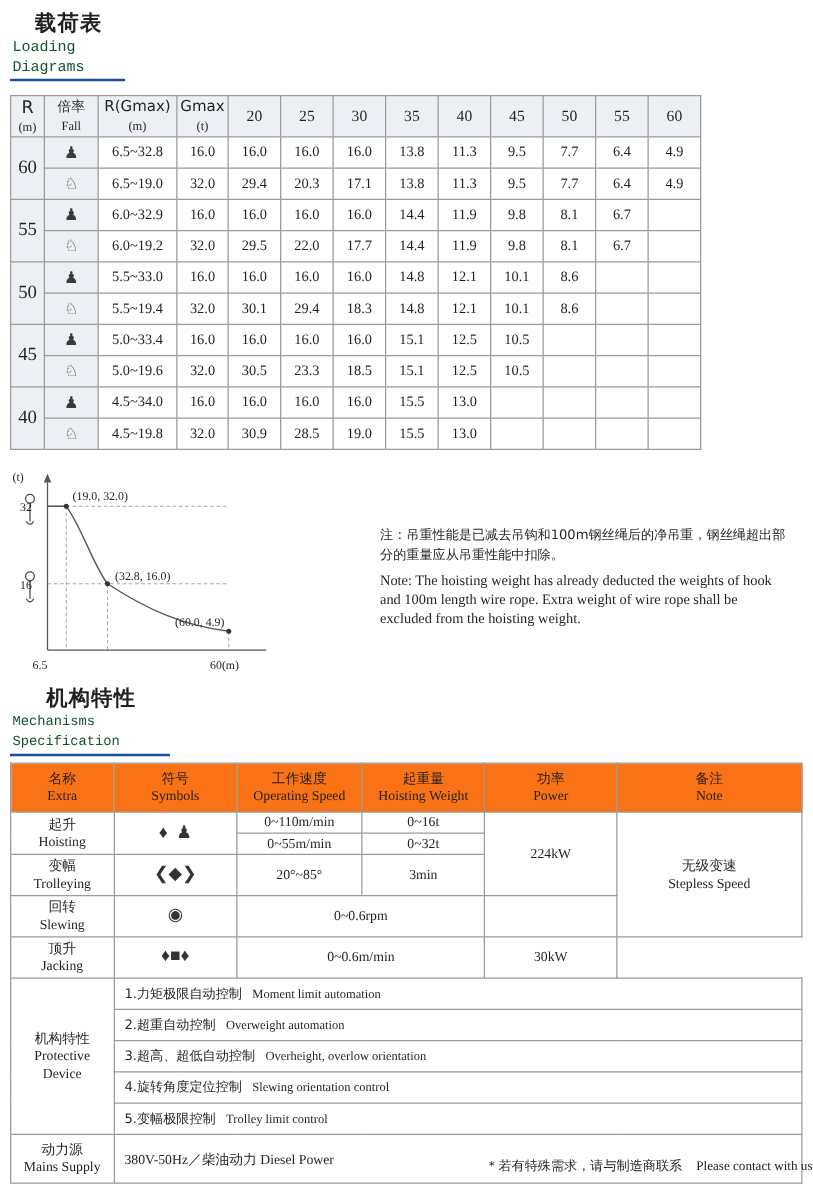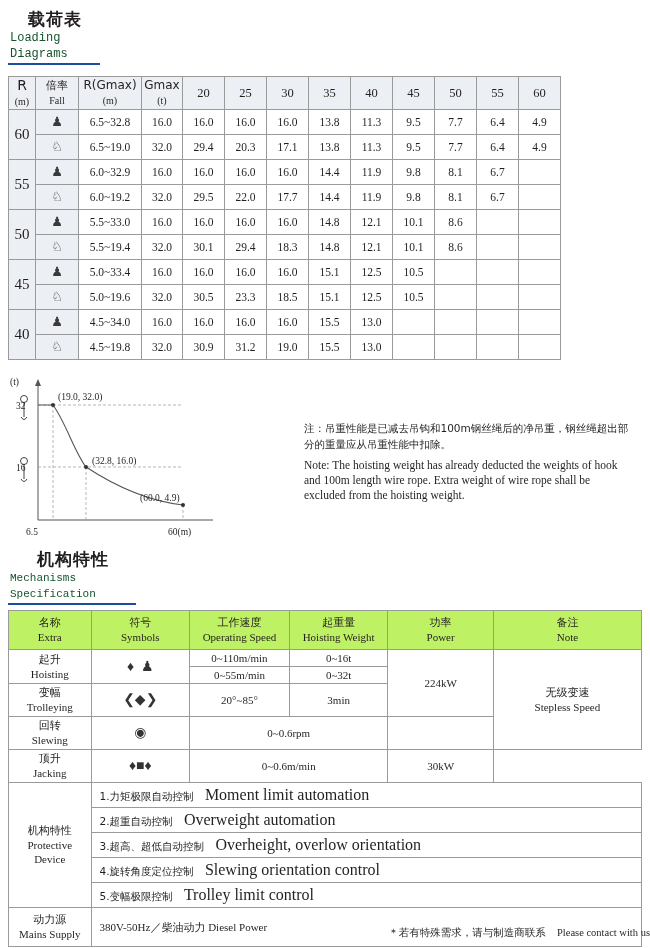--- a/index.html
+++ b/index.html
@@ -93,34 +93,34 @@
     border-collapse:collapse;
     font-size:11px;
     font-family:"Liberation Serif", serif;
     width:634px;
   }
   .st td{
     border:1px solid #9a9a9a;
     text-align:center;vertical-align:middle;
     padding:2px 3px;
   }
-  .st .hdr-row td{background:#bef264;height:34px;}
+  .st .hdr-row td{background:#f97316;height:34px;}
   .st .cn{font-family:"DejaVu Sans", sans-serif;font-size:11px;display:block;line-height:14px;}
   .st .en{display:block;line-height:14px;font-size:11px;}
   .st .lft{text-align:left;padding-left:8px;}
   .st .namecell{width:78px;}
   .st .symcell{width:96px;}
   .st .spdcell{width:96px;}
   .st .hwcell{width:96px;}
   .st .pwcell{width:104px;}
   .st .notecell{width:150px;}
   .sym{font-size:14px;line-height:16px;color:#333;}
   .safety td{height:20px;}
   .safety .itm{font-family:"DejaVu Sans", sans-serif;font-size:10.5px;}
-  .safety .itm .e{font-family:"Liberation Serif", serif;font-size:16px;}
+  .safety .itm .e{font-family:"Liberation Serif", serif;font-size:10px;}
 
   .footer{
     position:absolute;left:0;top:926px;width:650px;
     text-align:right;padding-right:10px;
     font-size:10.5px;
     font-family:"DejaVu Sans", sans-serif;
   }
   .footer .e{font-family:"Liberation Serif", serif;}
 </style>
 </head>
@@ -320,21 +320,21 @@
         <td></td>
         <td></td>
       </tr>
       <tr>
         <td class="sh">
             <span class="falli">♘</span>
           </td>
         <td>4.5~19.8</td>
         <td>32.0</td>
         <td>30.9</td>
-        <td>31.2</td>
+        <td>28.5</td>
         <td>19.0</td>
         <td>15.5</td>
         <td>13.0</td>
         <td></td>
         <td></td>
         <td></td>
         <td></td>
       </tr>
     </tbody>
   </table>

